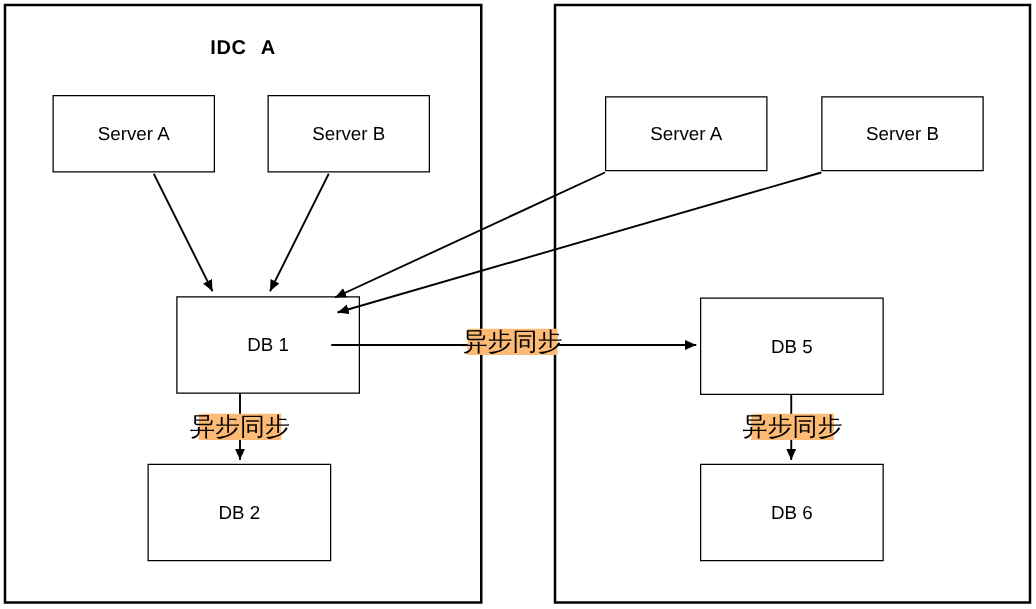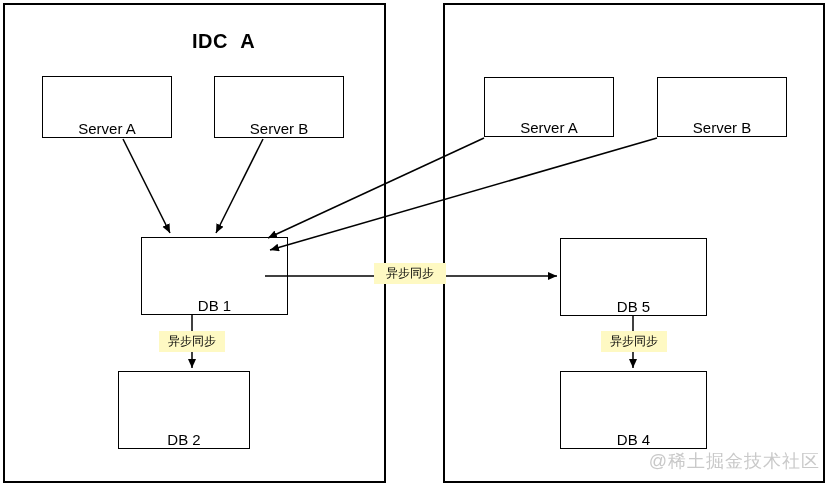--- a/index.html
+++ b/index.html
@@ -18,54 +18,53 @@
   .idc-container {
     position: absolute;
     border: 2px solid #000000;
     background: transparent;
     box-sizing: border-box;
     z-index: 1;
   }
   .idc-title {
     position: absolute;
     text-align: center;
-    font-size: 20px;
+    font-size: 16px;
     font-weight: bold;
     color: #000000;
     word-spacing: 7px;
     letter-spacing: 0.5px;
     z-index: 2;
-    margin-left: 29px;
   }
   .node-box {
     position: absolute;
     border: 1.5px solid #000000;
     background: #ffffff;
     box-sizing: border-box;
     display: flex;
-    align-items: flex-end;
+    align-items: center;
     justify-content: center;
     font-size: 15px;
     color: #000000;
     z-index: 2;
   }
   .edge-layer {
     position: absolute;
     left: 0;
     top: 0;
     width: 829px;
     height: 487px;
     z-index: 3;
     pointer-events: none;
   }
   .sync-label {
     position: absolute;
-    background: #fef9c3;
+    background: #fdba74;
     color: #000000;
-    font-size: 12px;
+    font-size: 20px;
     display: flex;
     align-items: center;
     justify-content: center;
     z-index: 4;
     white-space: nowrap;
   }
   .watermark {
     position: absolute;
     left: 648px;
     top: 449px;
@@ -90,35 +89,35 @@
 
   <div class="node-box" style="left:42px; top:76px; width:130px; height:62px;">
     <span>Server A</span>
   </div>
   <div class="node-box" style="left:214px; top:76px; width:130px; height:62px;">
     <span>Server B</span>
   </div>
   <div class="node-box" style="left:118px; top:237px; width:147px; height:78px;margin-left:23px;">
     <span>DB 1</span>
   </div>
-  <div class="node-box" style="left:118px; top:371px; width:132px; height:78px;">
+  <div class="node-box" style="left:118px; top:371px; width:147px; height:78px;">
     <span>DB 2</span>
   </div>
 
   <div class="node-box" style="left:484px; top:77px; width:130px; height:60px;">
     <span>Server A</span>
   </div>
   <div class="node-box" style="left:657px; top:77px; width:130px; height:60px;">
     <span>Server B</span>
   </div>
   <div class="node-box" style="left:560px; top:238px; width:147px; height:78px;">
     <span>DB 5</span>
   </div>
   <div class="node-box" style="left:560px; top:371px; width:147px; height:78px;">
-    <span>DB 4</span>
+    <span>DB 6</span>
   </div>
 
   <svg class="edge-layer" viewBox="0 0 829 487" xmlns="http://www.w3.org/2000/svg">
     <defs>
       <marker id="arrow" markerUnits="userSpaceOnUse" markerWidth="12" markerHeight="10" refX="9" refY="4" orient="auto">
         <path d="M0,0 L9,4 L0,8 Z" fill="#000000"></path>
       </marker>
     </defs>
     <line x1="123" y1="139" x2="170" y2="233" stroke="#000000" stroke-width="1.5" marker-end="url(#arrow)"></line>
     <line x1="263" y1="139" x2="216" y2="233" stroke="#000000" stroke-width="1.5" marker-end="url(#arrow)"></line>
@@ -126,15 +125,14 @@
     <line x1="657" y1="138" x2="270" y2="250" stroke="#000000" stroke-width="1.5" marker-end="url(#arrow)"></line>
     <line x1="265" y1="276" x2="557" y2="276" stroke="#000000" stroke-width="1.5" marker-end="url(#arrow)"></line>
     <line x1="192" y1="315" x2="192" y2="368" stroke="#000000" stroke-width="1.5" marker-end="url(#arrow)"></line>
     <line x1="633" y1="316" x2="633" y2="368" stroke="#000000" stroke-width="1.5" marker-end="url(#arrow)"></line>
   </svg>
 
   <div class="sync-label" style="left:374px; top:263px; width:72px; height:21px;">异步同步</div>
   <div class="sync-label" style="left:159px; top:331px; width:66px; height:21px;">异步同步</div>
   <div class="sync-label" style="left:601px; top:331px; width:66px; height:21px;">异步同步</div>
 
-  <div class="watermark">@稀土掘金技术社区</div>
 
 </div>
 
 </body></html>

